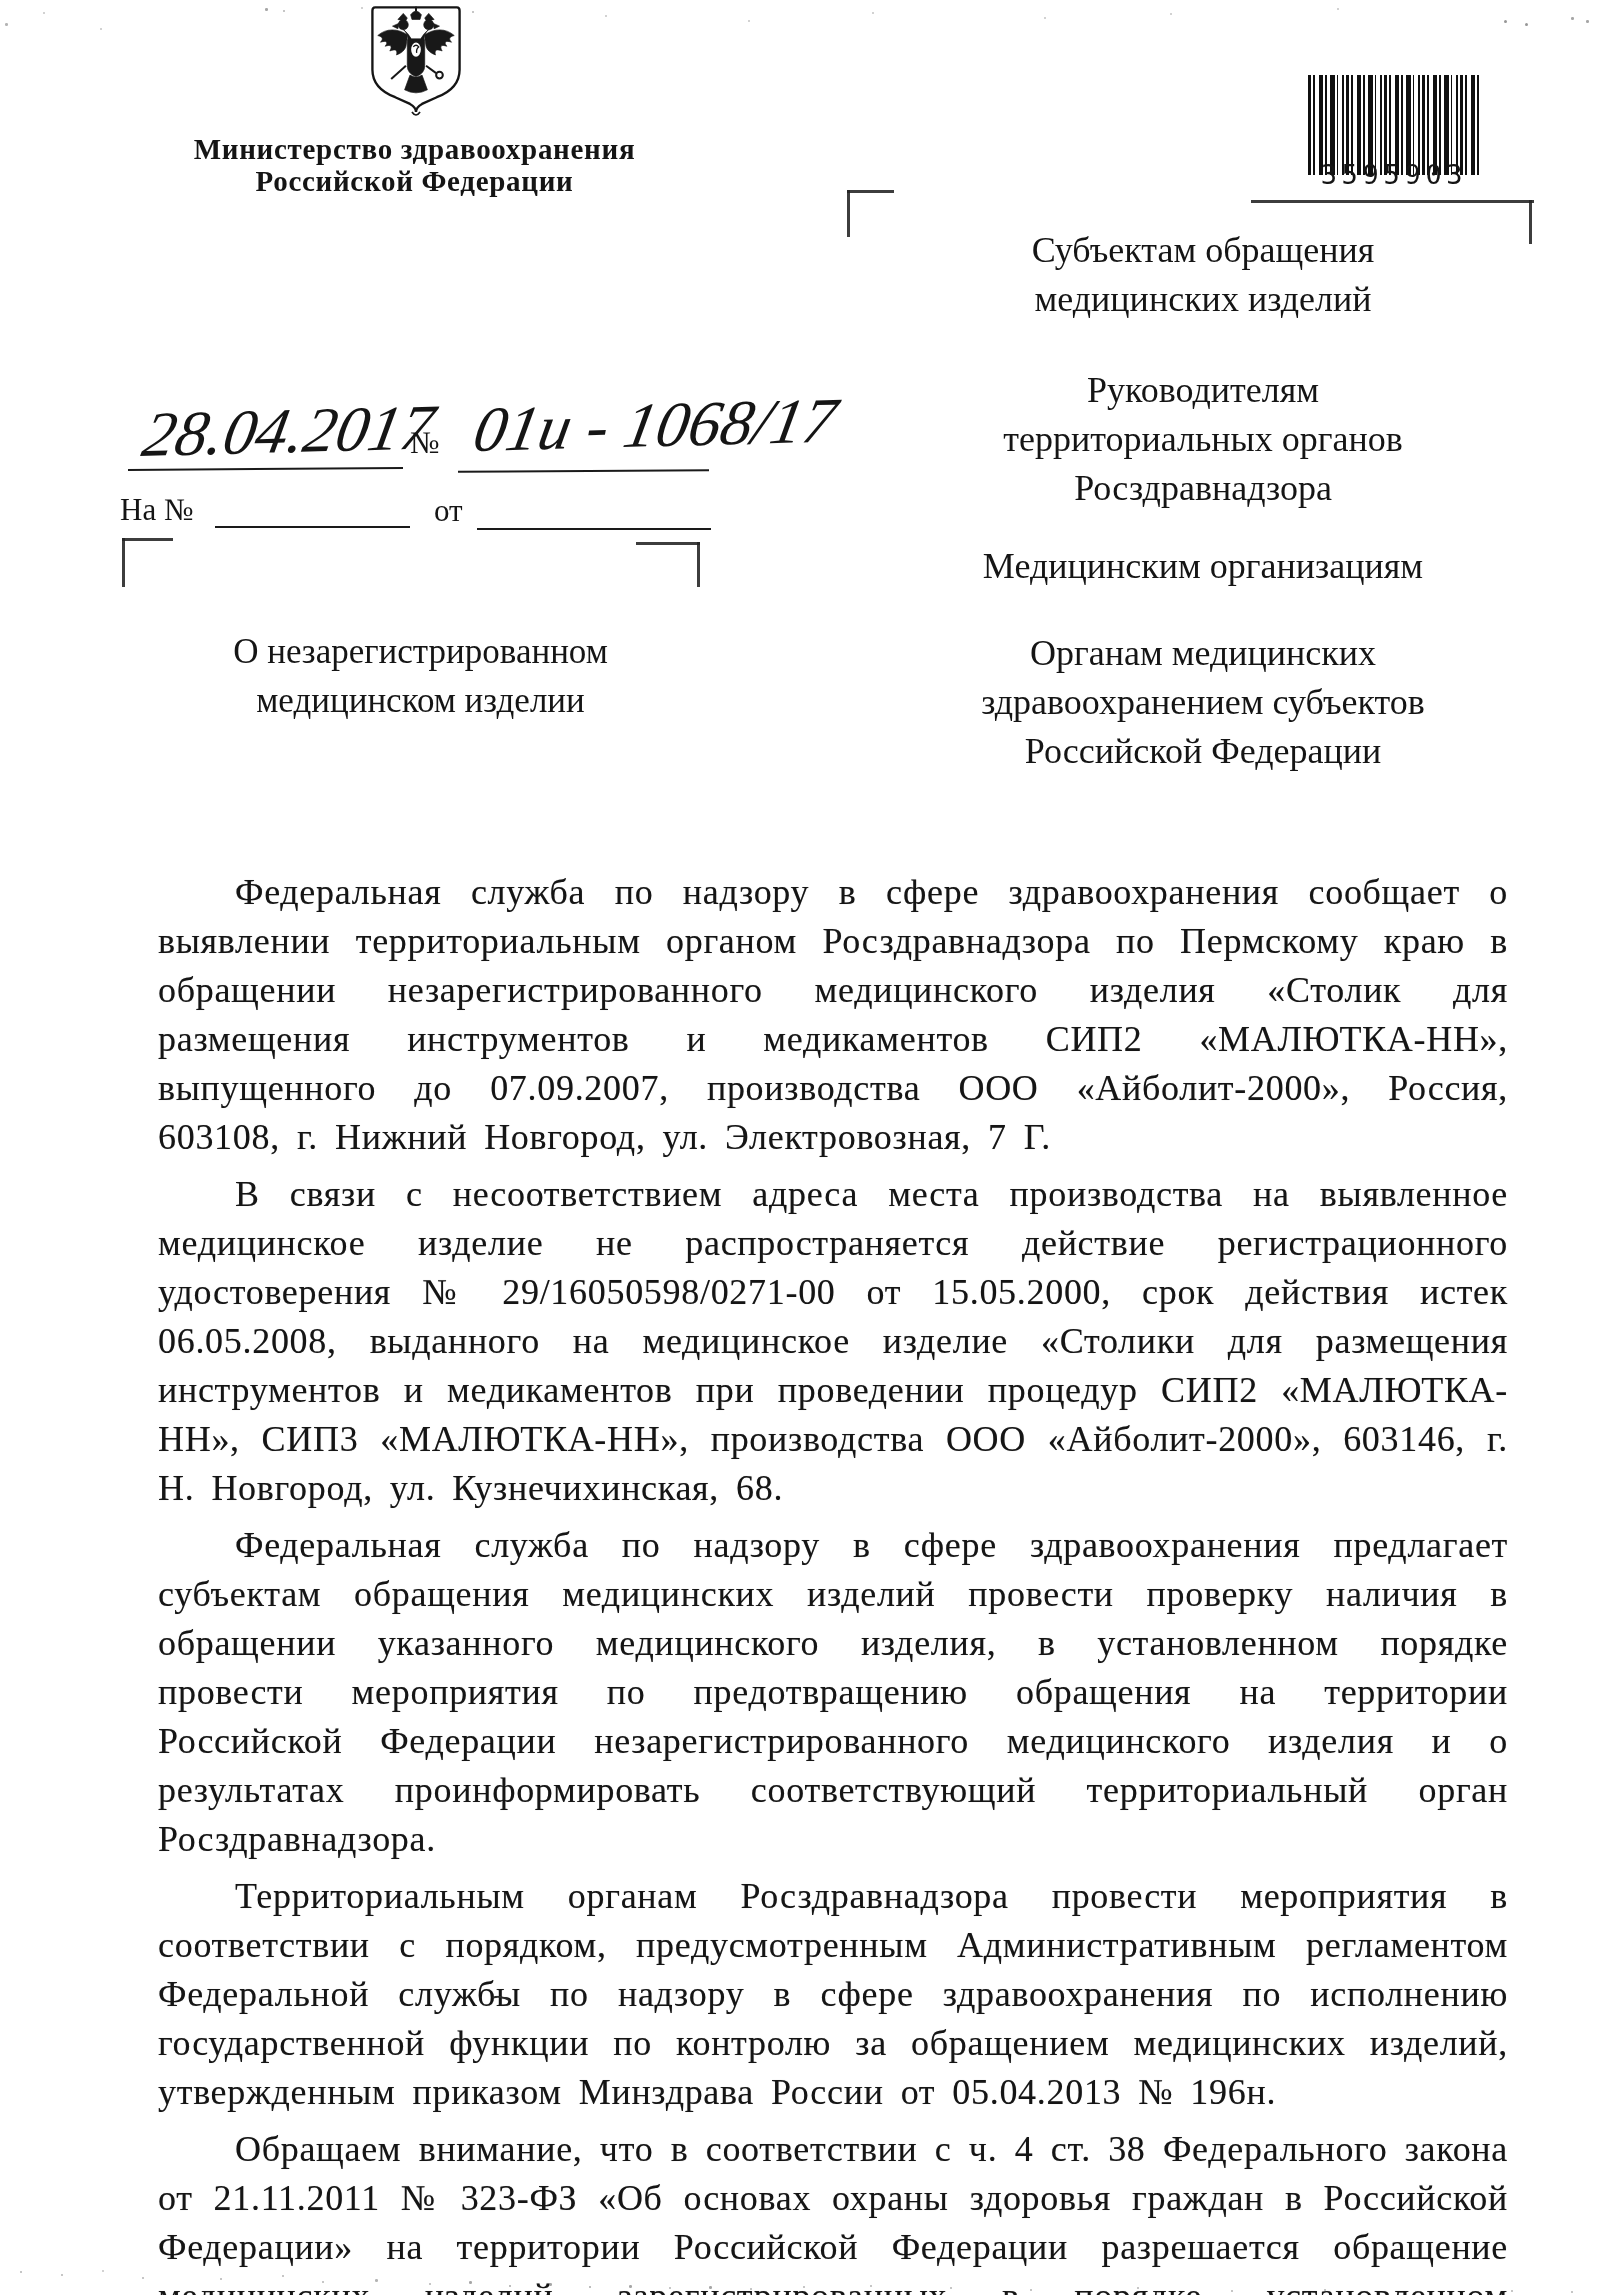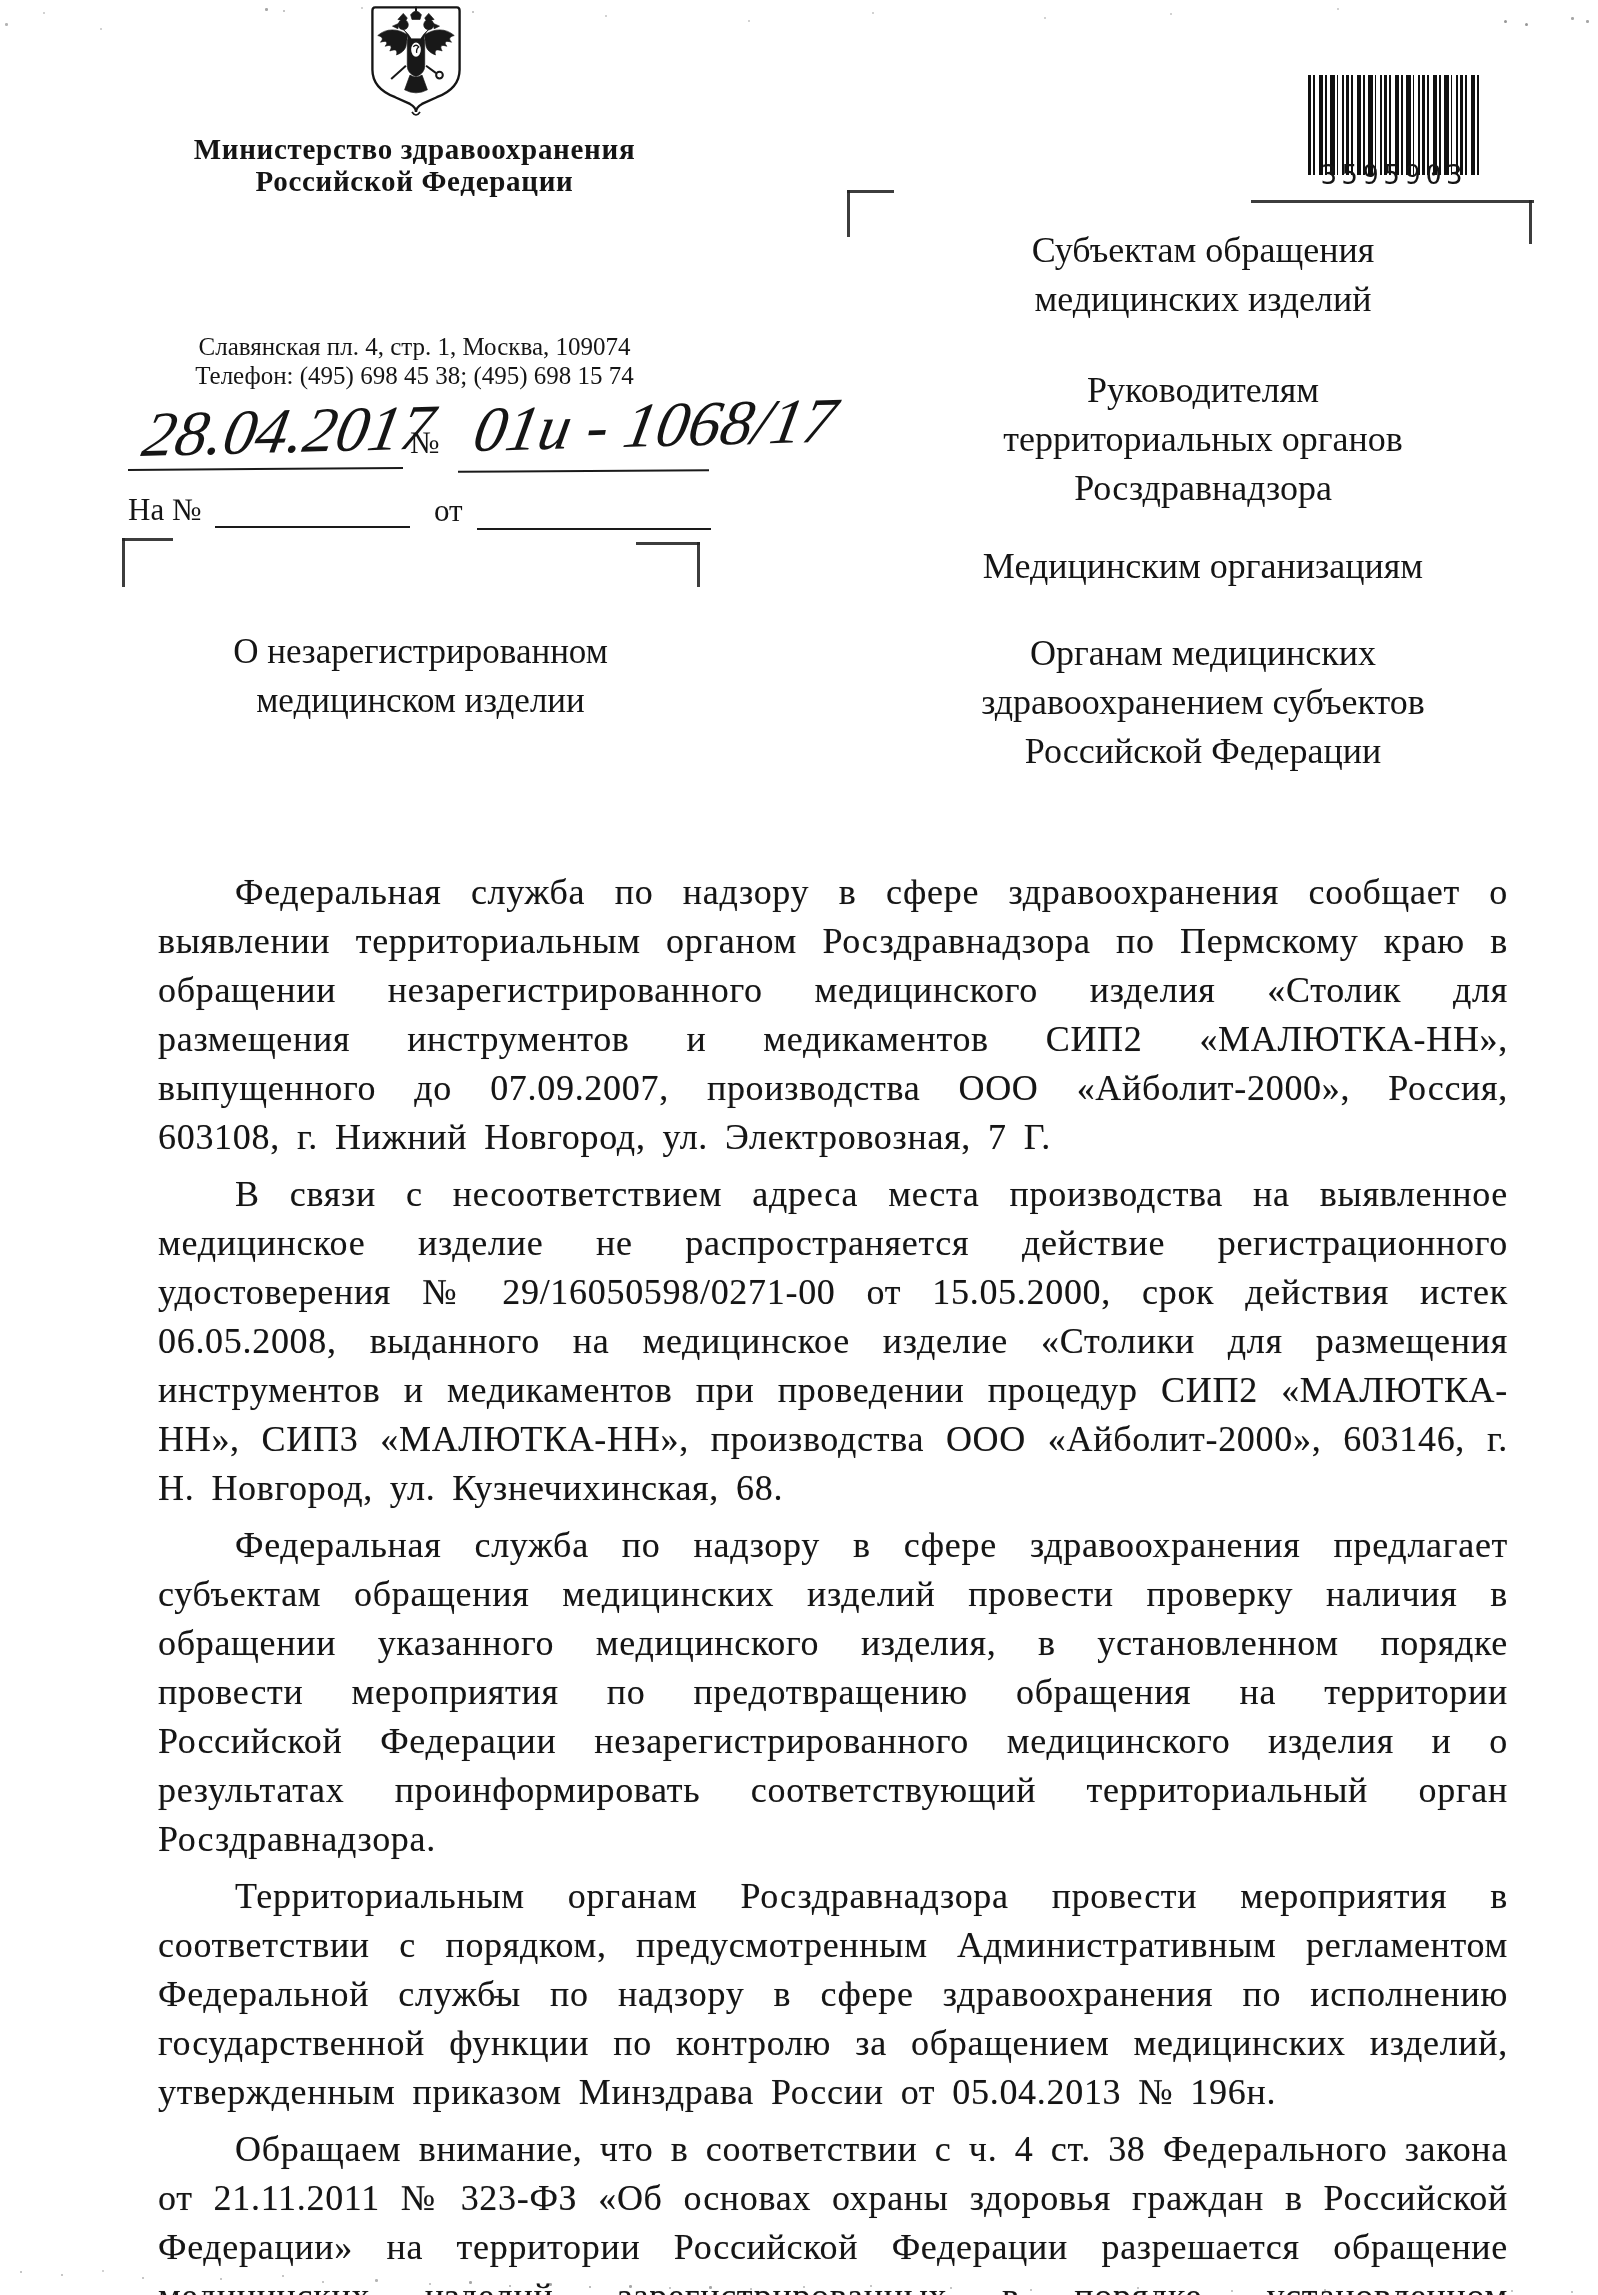--- a/index.html
+++ b/index.html
@@ -26,21 +26,21 @@
     transform:skewX(-12deg) rotate(-1.5deg);
     transform-origin:left bottom;
     white-space:nowrap;
   }
   .hw-date{left:137px;top:398px;font-size:64px;}
   .hw-number{left:468px;top:393px;font-size:64px;}
   .no-sign{left:410px;top:425px;font-size:31px;}
   .u-line{height:0;border-bottom:2.7px solid #1a1a1a;}
   .u-date{left:128px;top:468px;width:275px;transform:rotate(-0.4deg);}
   .u-number{left:458px;top:470px;width:251px;transform:rotate(-0.3deg);}
-  .reply-label{left:128px;top:492px;font-size:31px;font-family:Liberation Serif, serif;}
+  .reply-label{left:120px;top:492px;font-size:31px;font-family:Liberation Serif, serif;}
   .u-reply1{left:215px;top:526px;width:195px;border-bottom-width:2px;}
   .from-label{left:434px;top:493px;font-size:31px;}
   .u-reply2{left:477px;top:528px;width:234px;border-bottom-width:2px;}
 
   
   .mark{background:#222;opacity:.88;}
   .m-subj-tl-h{left:122px;top:538px;width:51px;height:2.7px;}
   .m-subj-tl-v{left:122px;top:538px;width:2.7px;height:49px;}
   .m-subj-tr-h{left:636px;top:542px;width:64px;height:2.7px;}
   .m-subj-tr-v{left:697px;top:542px;width:2.7px;height:45px;}
@@ -136,24 +136,20 @@
       </g>
 
       <ellipse cx="79" cy="68" rx="8.5" ry="12" fill="#ffffff" stroke="#181818" stroke-width="2.5"></ellipse>
       <path d="M75,64 q4,-5 8,0 q-4,3 -3,9" fill="none" stroke="#181818" stroke-width="2"></path>
     </svg>
   </div>
 
   <div class="abs ministry center">
     <div>Министерство здравоохранения</div>
     <div>Российской Федерации</div>
-  </div>
-  <div class="abs org-contacts center">
-    <div>Славянская пл. 4, стр. 1, Москва, 109074</div>
-    <div>Телефон: (495) 698 45 38; (495) 698 15 74</div>
   </div>
 
   <div class="abs hw hw-date">28.04.2017</div>
   <div class="abs no-sign">№</div>
   <div class="abs hw hw-number">01и - 1068/17</div>
   <div class="abs u-line u-date"></div>
   <div class="abs u-line u-number"></div>
 
   <div class="abs reply-label">На №</div>
   <div class="abs u-line u-reply1"></div>

